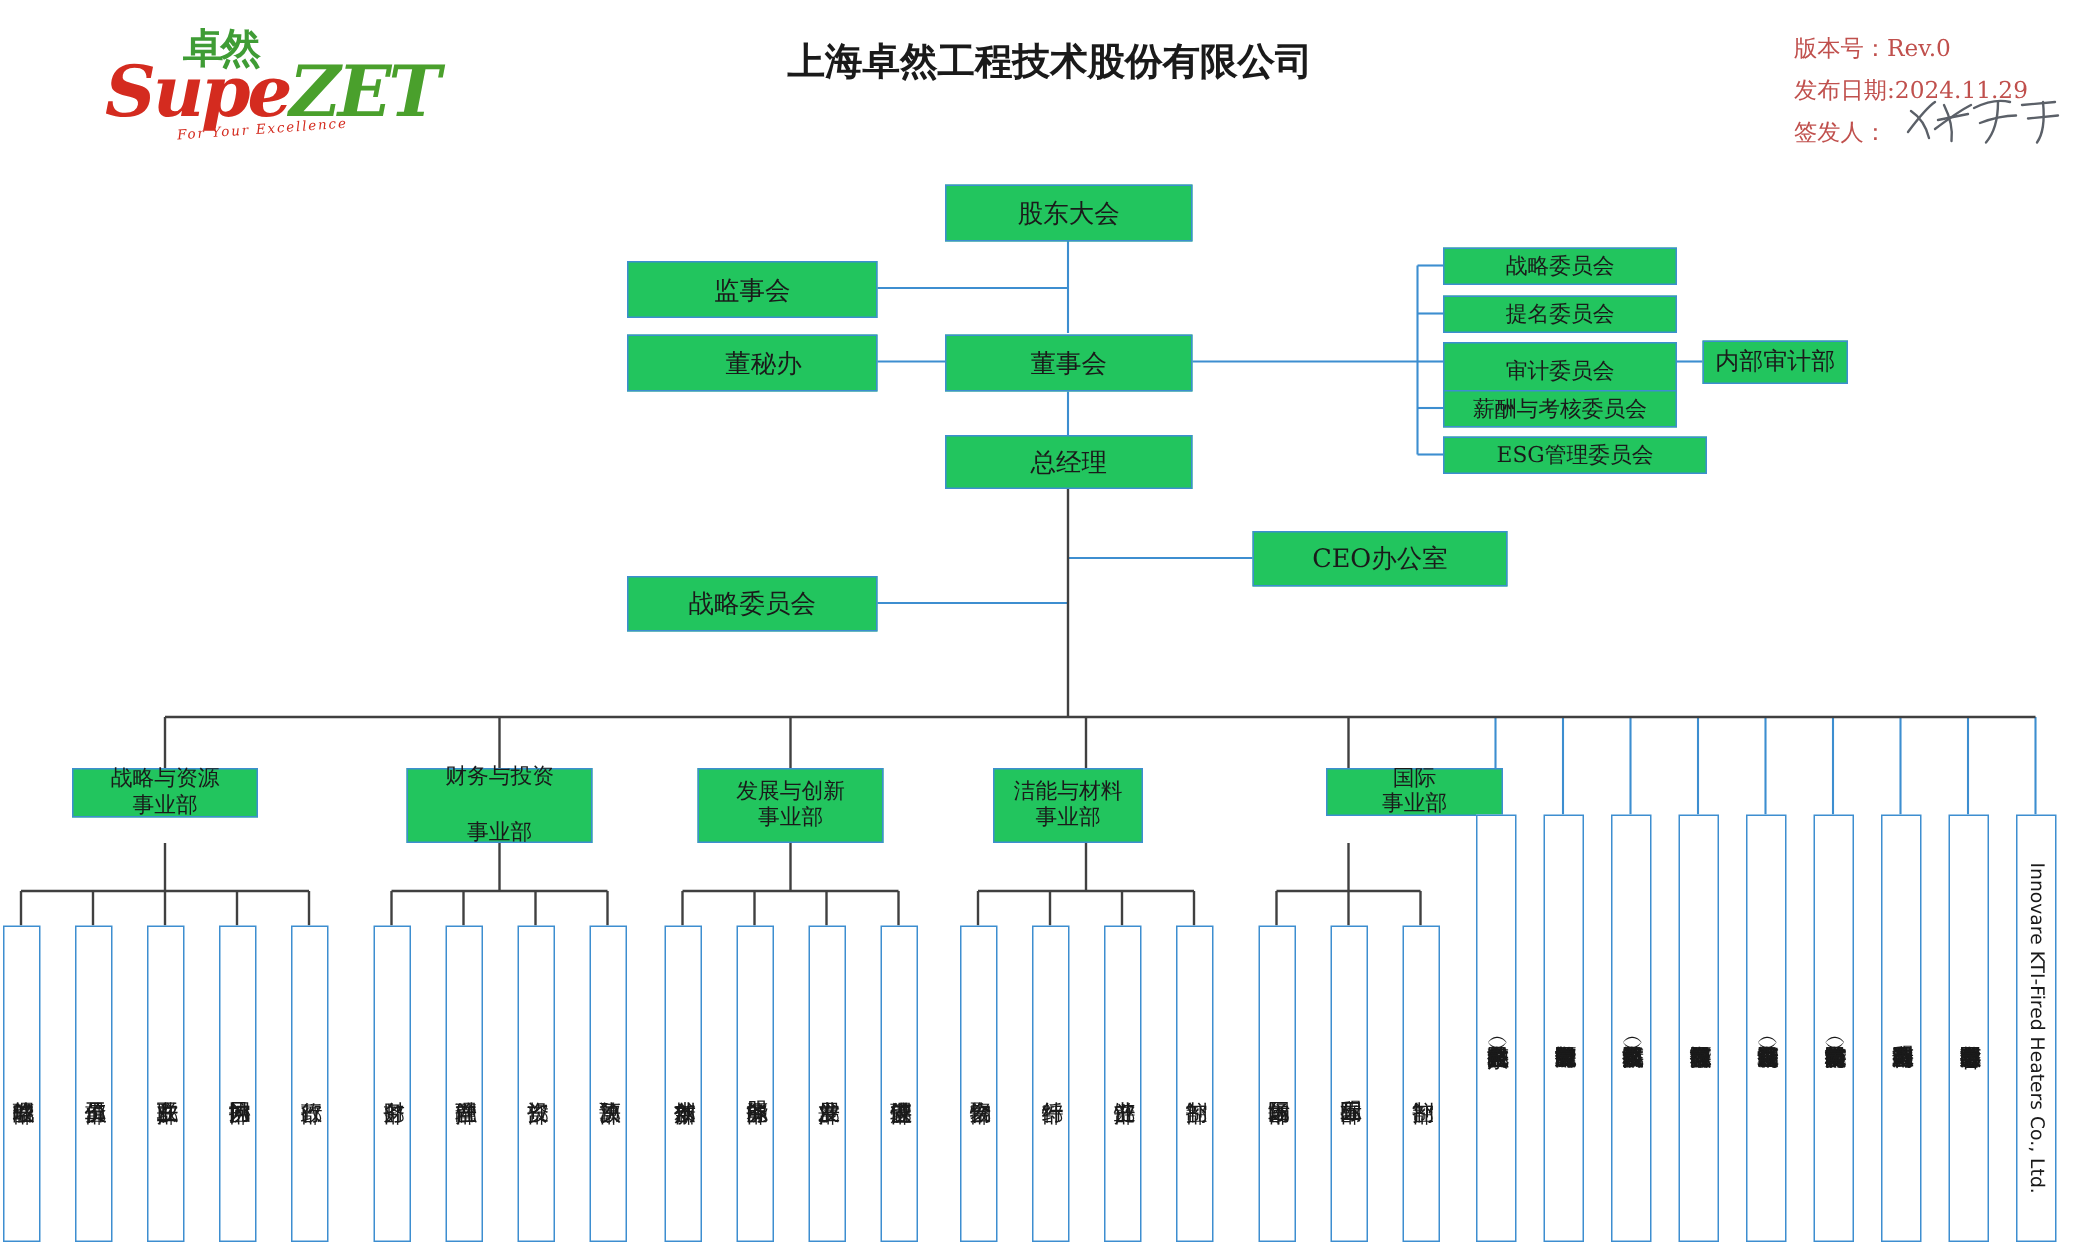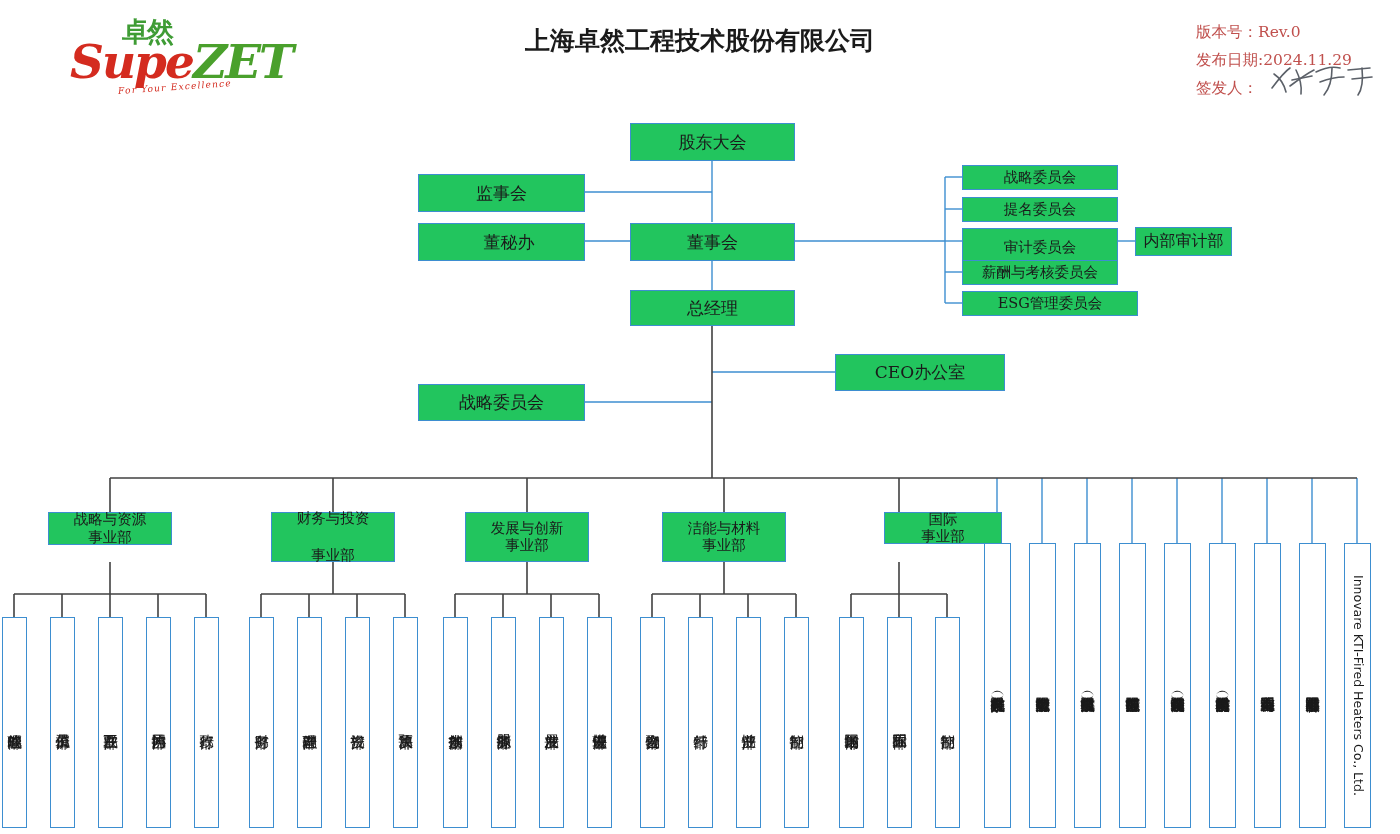--- a/index.html
+++ b/index.html
@@ -204,21 +204,21 @@
     <span>事业部</span>
   </div>
   <div class="box b2 div-box" style="left:271px;top:512px;width:124px;height:50px;flex-direction:column;gap:20px;">
     <span>财务与投资</span>
     <span>事业部</span>
   </div>
   <div class="box b2 div-box" style="left:465px;top:512px;width:124px;height:50px;flex-direction:column;">
     <span>发展与创新</span>
     <span>事业部</span>
   </div>
-  <div class="box b2 div-box" style="left:662px;top:512px;width:124px;height:50px;flex-direction:column;">
+  <div class="box b2 div-box" style="left:662px;top:512px;width:100px;height:50px;flex-direction:column;">
     <span>洁能与材料</span>
     <span>事业部</span>
   </div>
   <div class="box b2 div-box" style="left:884px;top:512px;width:118px;height:32px;flex-direction:column;">
     <span>国际</span>
     <span>事业部</span>
   </div>
 
   <div class="vbox" style="left:2px;top:617px;width:25px;height:211px;">
     <span>战略管理部</span>

